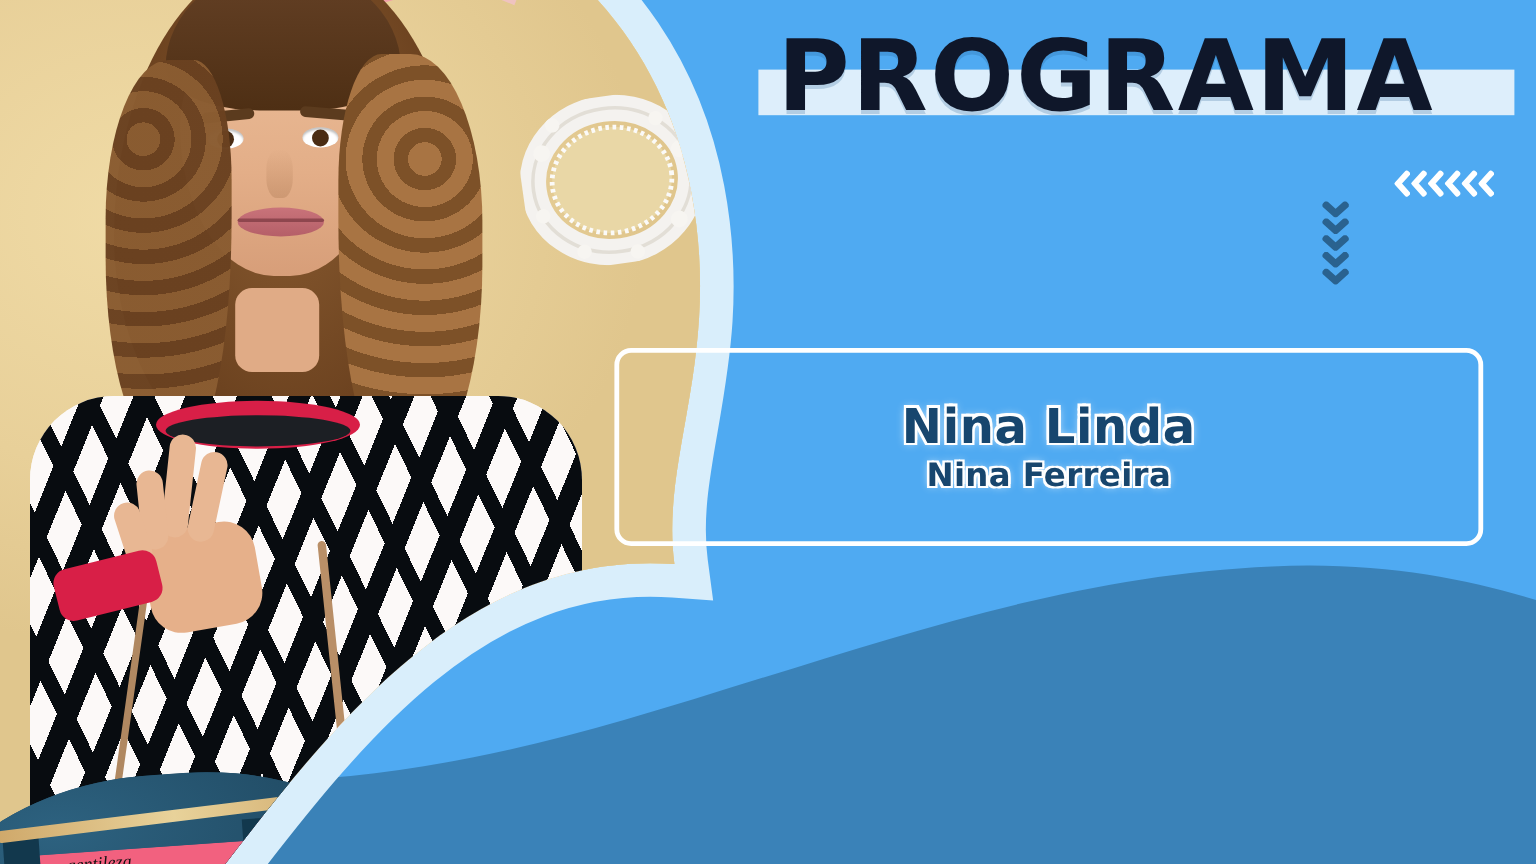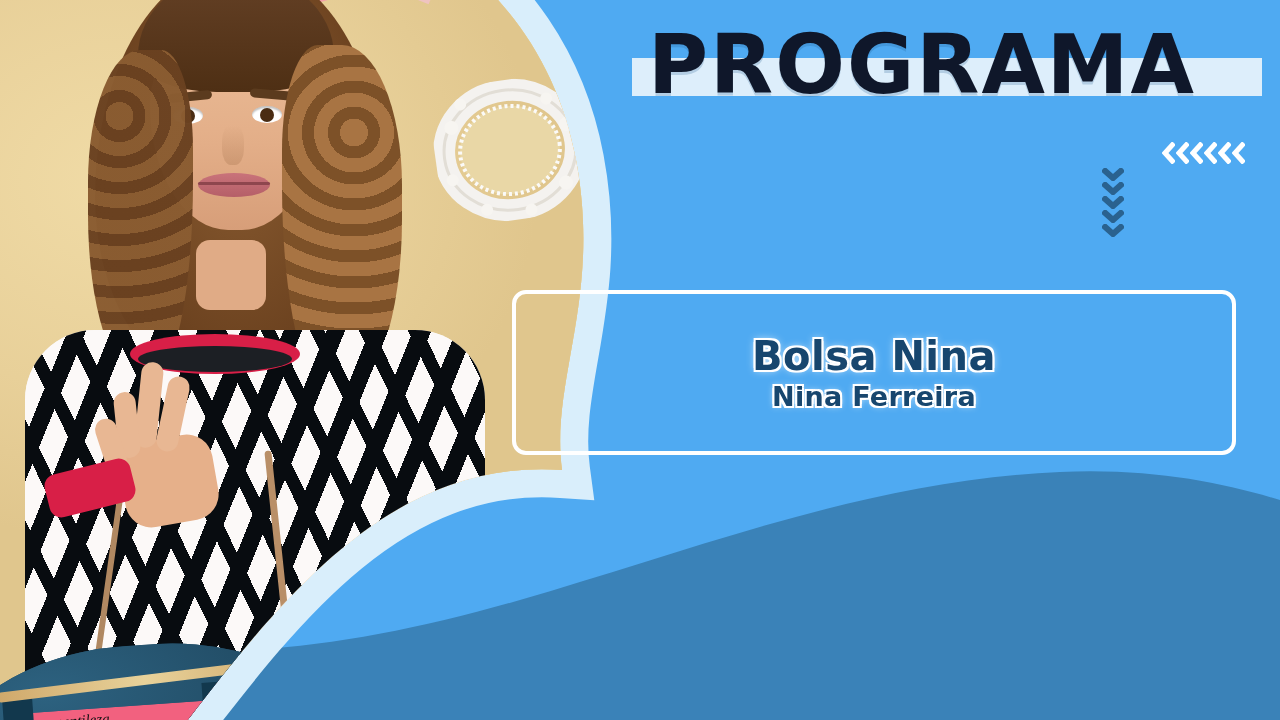--- a/index.html
+++ b/index.html
@@ -311,18 +311,18 @@
     <svg width="22" height="13" viewBox="0 0 22 13">
         <path d="M1 1 L11 10 L21 1" stroke="#2a628f" stroke-width="6" fill="none"></path>
       </svg>
     <svg width="22" height="13" viewBox="0 0 22 13">
         <path d="M1 1 L11 10 L21 1" stroke="#2a628f" stroke-width="6" fill="none"></path>
       </svg>
   </div>
 
   <div class="card">
     <div class="card-inner">
-      <div class="card-title">Bolsa Nina</div>
+      <div class="card-title">Nina Linda</div>
       <div class="card-sub">Nina Ferreira</div>
     </div>
   </div>
 
 </div>
 
 </body></html>

